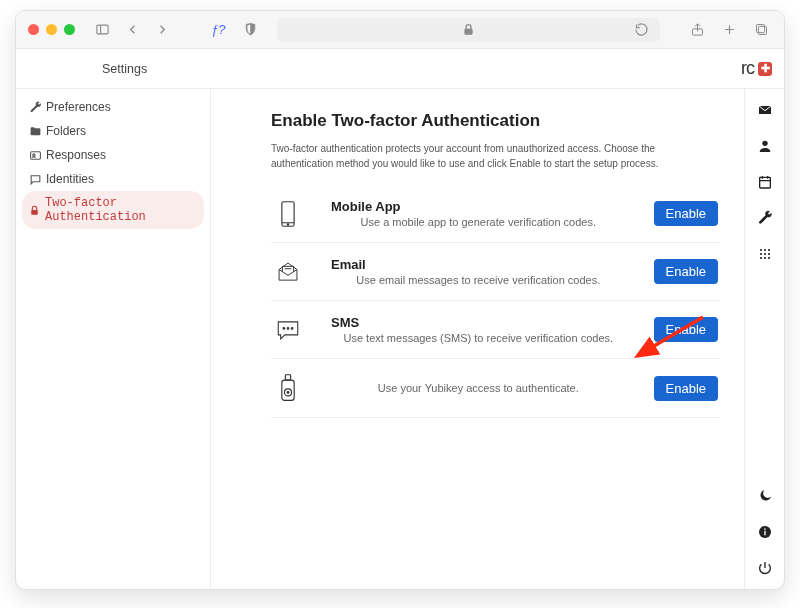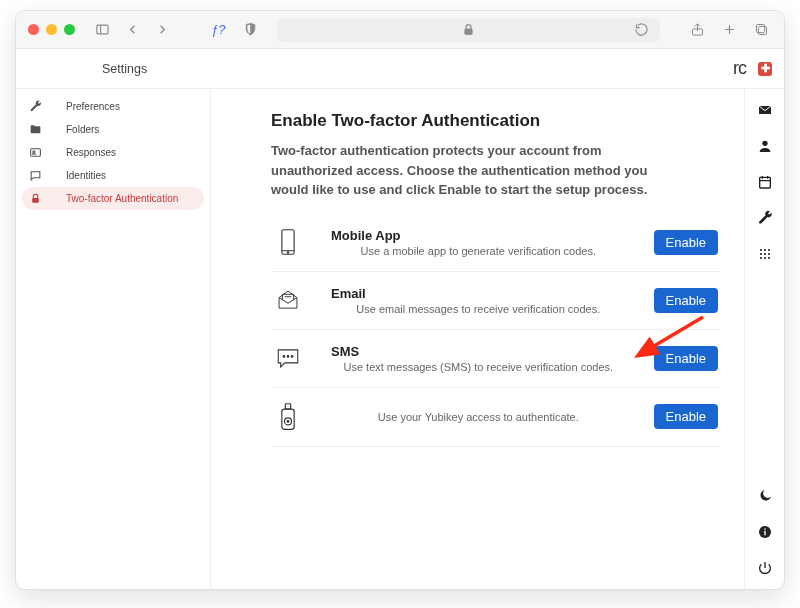--- a/index.html
+++ b/index.html
@@ -66,73 +66,73 @@
     border-bottom:1px solid #ececec;
     padding: 0 12px;
   }
   .subheader .title {
     font-size: 12.5px;
     color:#444;
     margin-left: 74px;
   }
   .subheader .spacer { flex:1; }
   .logo {
-    display:flex; align-items:center; gap:12px;
+    display:flex; align-items:center; gap:4px;
     font-weight:500; font-size:18px; color:#333;
     letter-spacing:-1px;
   }
   .logo .plus {
     width:14px;height:14px;border-radius:3px;background:#d9473d;
     display:flex;align-items:center;justify-content:center;color:#fff;font-size:11px;font-weight:700;
   }
 
   
   .body { flex:1; display:flex; min-height:0; }
   .sidebar {
     width:195px;
     border-right:1px solid #ececec;
     padding-top:6px;
   }
   .side-item {
     display:flex; align-items:center;
-    gap:24px;
+    gap:4px;
     padding:5px 10px 5px 12px;
-    font-size:10px;
+    font-size:12px;
     color:#444;
     cursor:pointer;
   }
   .side-item .icon { width:14px; display:flex; justify-content:center; color:#555;}
   .side-item.active {
     background:#fbecec;
     color:#c23b3b;
     border-radius: 14px;
     margin: 0 6px;
     padding-left:6px;
+    font-family:Liberation Mono, monospace;
   }
   .side-item.active .icon { color:#c23b3b; }
 
   .main {
     flex:1;
     padding: 22px 24px 36px 60px;
     overflow:auto;
     position:relative;
   }
   .main h1 {
     font-size:17px;
     font-weight:600;
     color:#222;
     margin-bottom:10px;
   }
   .main p.desc {
-    font-size:13px;
+    font-size:10px;
     color:#555;
     line-height:1.5;
     max-width: 400px;
     margin-bottom: 14px;
-    font-weight: bold;
   }
   .method {
     display:flex;
     align-items:center;
     gap:28px;
     padding:14px 2px;
     border-bottom:1px solid #eee;
   }
   .method:last-child { border-bottom:none; }
   .method .micon {

